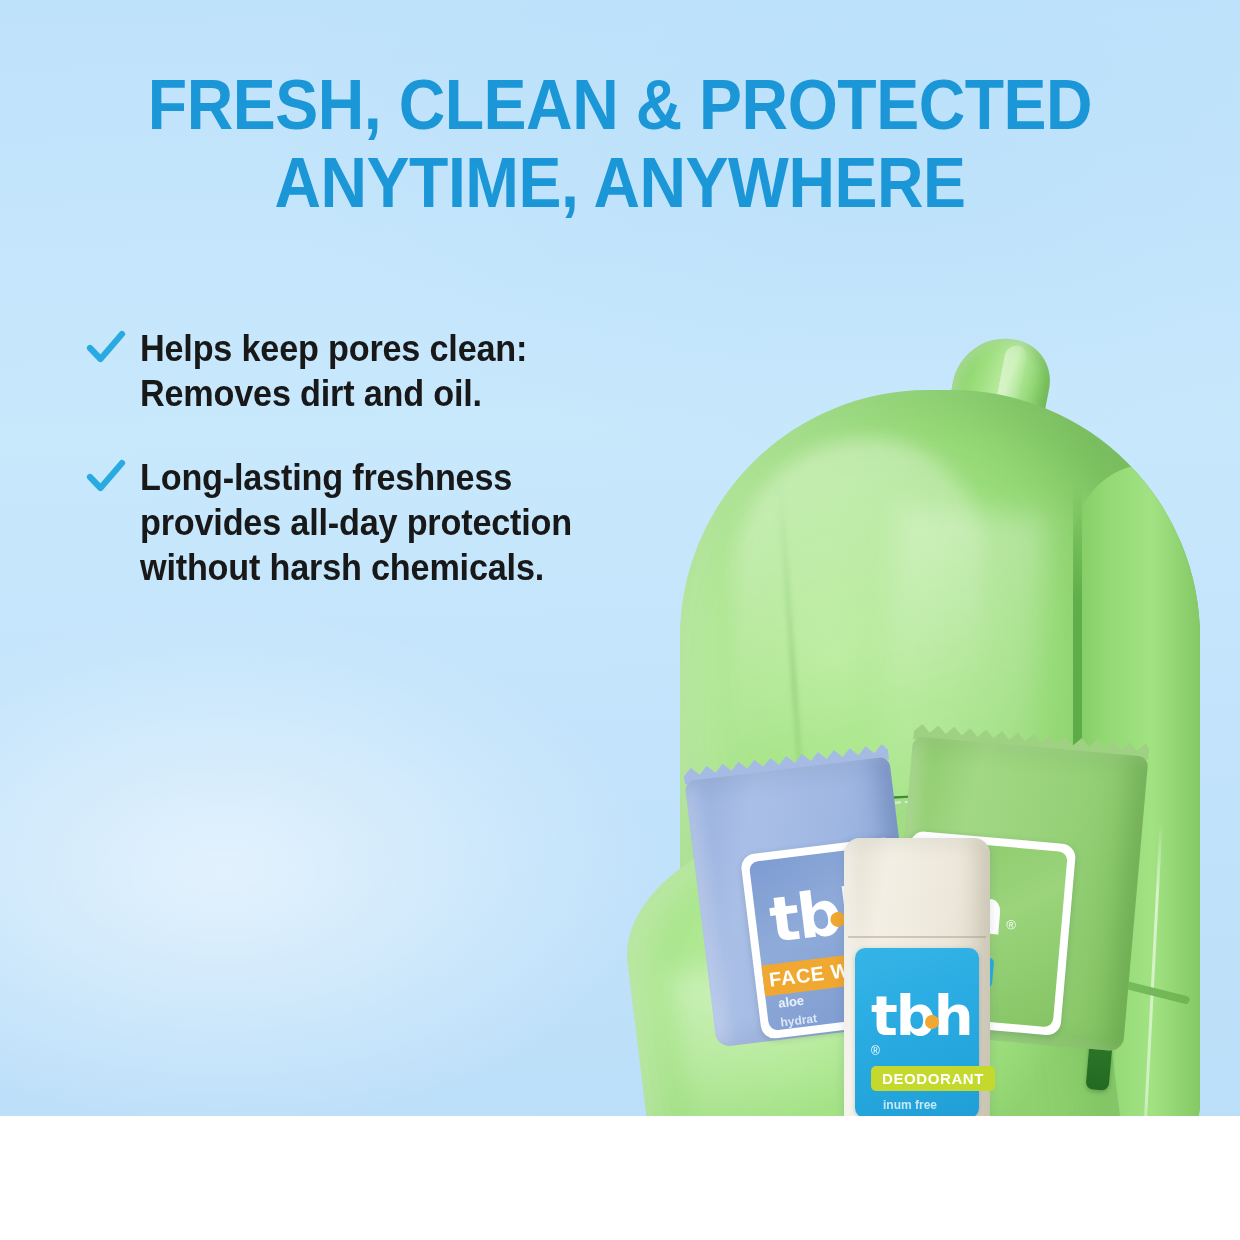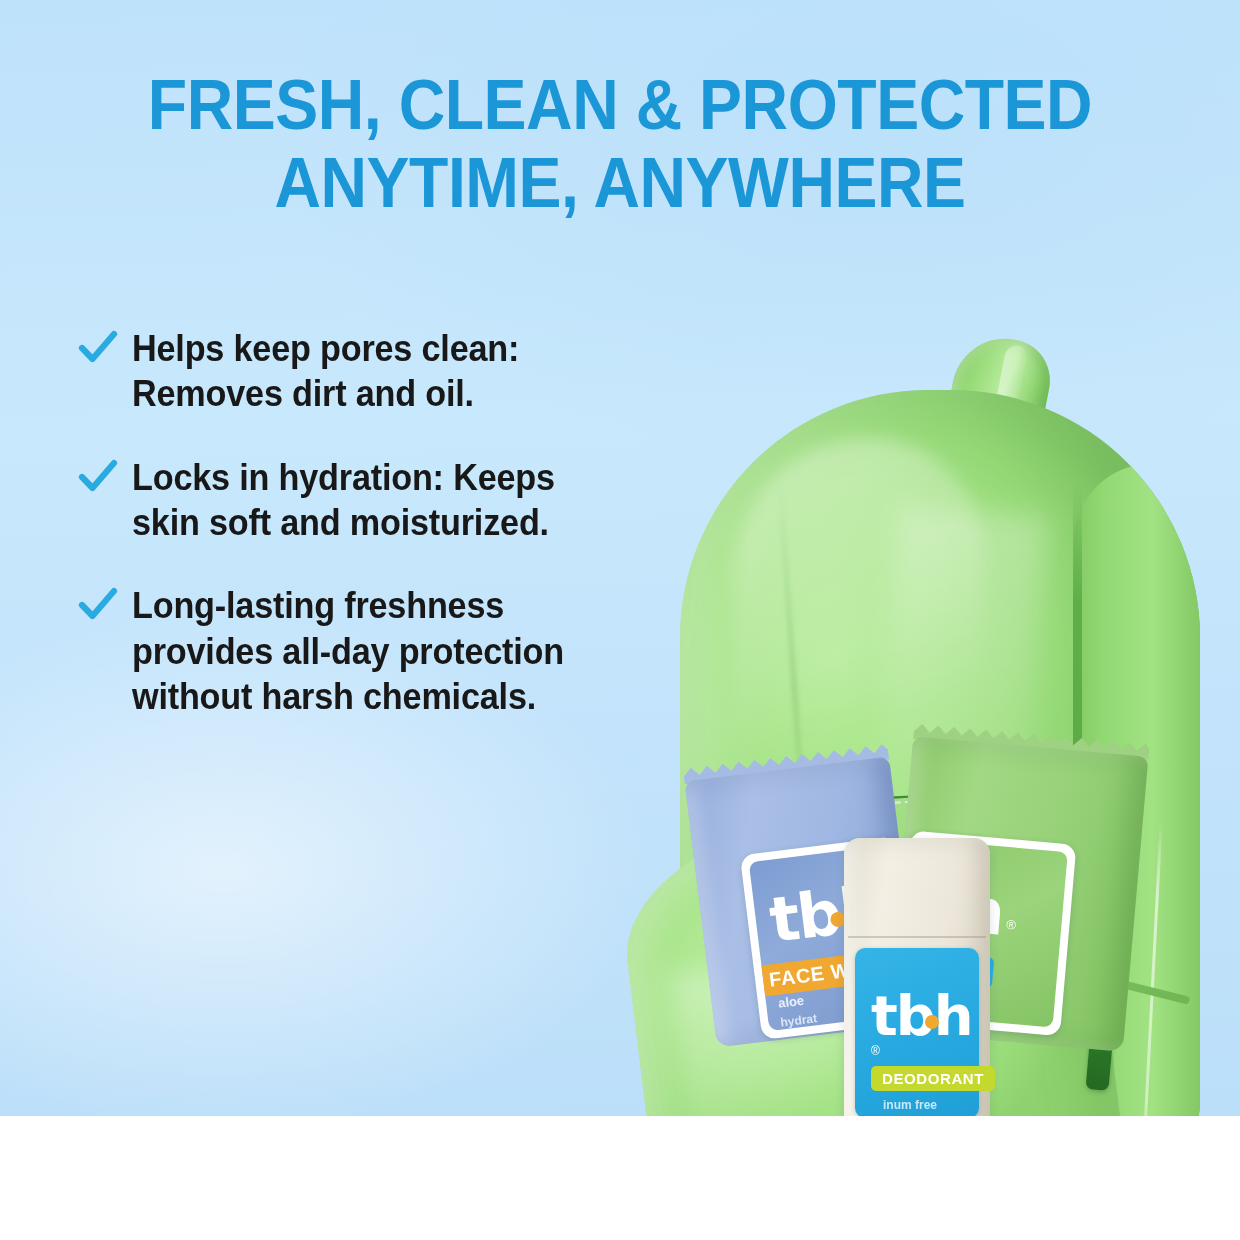--- a/index.html
+++ b/index.html
@@ -39,21 +39,21 @@
     letter-spacing: -0.5px;
     transform: scaleX(0.92);
     transform-origin: center top;
   }
   .headline .hl-line { display: block; white-space: nowrap; }
 
   
   .bullets {
     position: absolute;
     top: 326px;
-    left: 78px;
+    left: 86px;
     width: 600px;
   }
   .bullet {
     position: relative;
     display: flex;
     align-items: flex-start;
     margin-bottom: 38px;
   }
   .bullet:last-child { margin-bottom: 0; }
 
@@ -439,29 +439,20 @@
     <div class="bullet">
       <span class="check">
         <svg viewBox="0 0 40 40" xmlns="http://www.w3.org/2000/svg">
           <path d="M4 20 L14.5 31 L36 6" fill="none" stroke="#29ABE2" stroke-width="6.2" stroke-linecap="round" stroke-linejoin="round"></path>
         </svg>
       </span>
       <div class="bullet-text">Helps keep pores clean:
 Removes dirt and oil.</div>
     </div>
 
-    <div class="bullet">
-      <span class="check">
-        <svg viewBox="0 0 40 40" xmlns="http://www.w3.org/2000/svg">
-          <path d="M4 20 L14.5 31 L36 6" fill="none" stroke="#29ABE2" stroke-width="6.2" stroke-linecap="round" stroke-linejoin="round"></path>
-        </svg>
-      </span>
-      <div class="bullet-text">Locks in hydration: Keeps
-skin soft and moisturized.</div>
-    </div>
 
 
     <div class="bullet">
       <span class="check">
         <svg viewBox="0 0 40 40" xmlns="http://www.w3.org/2000/svg">
           <path d="M4 20 L14.5 31 L36 6" fill="none" stroke="#29ABE2" stroke-width="6.2" stroke-linecap="round" stroke-linejoin="round"></path>
         </svg>
       </span>
       <div class="bullet-text">Long-lasting freshness
 provides all-day protection

